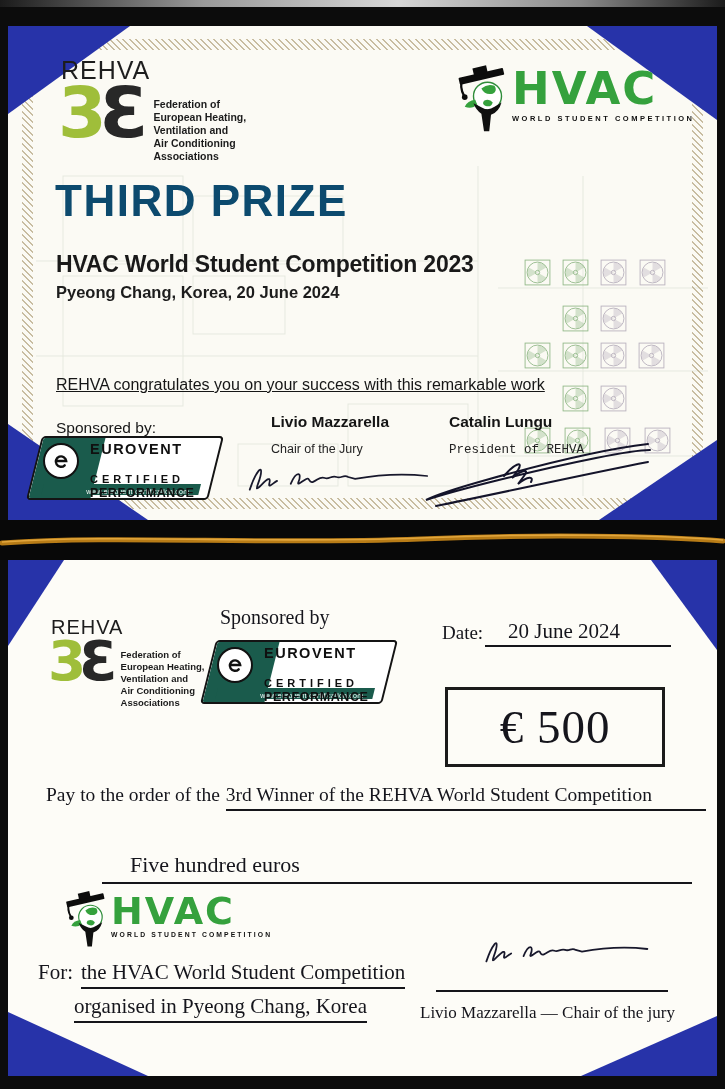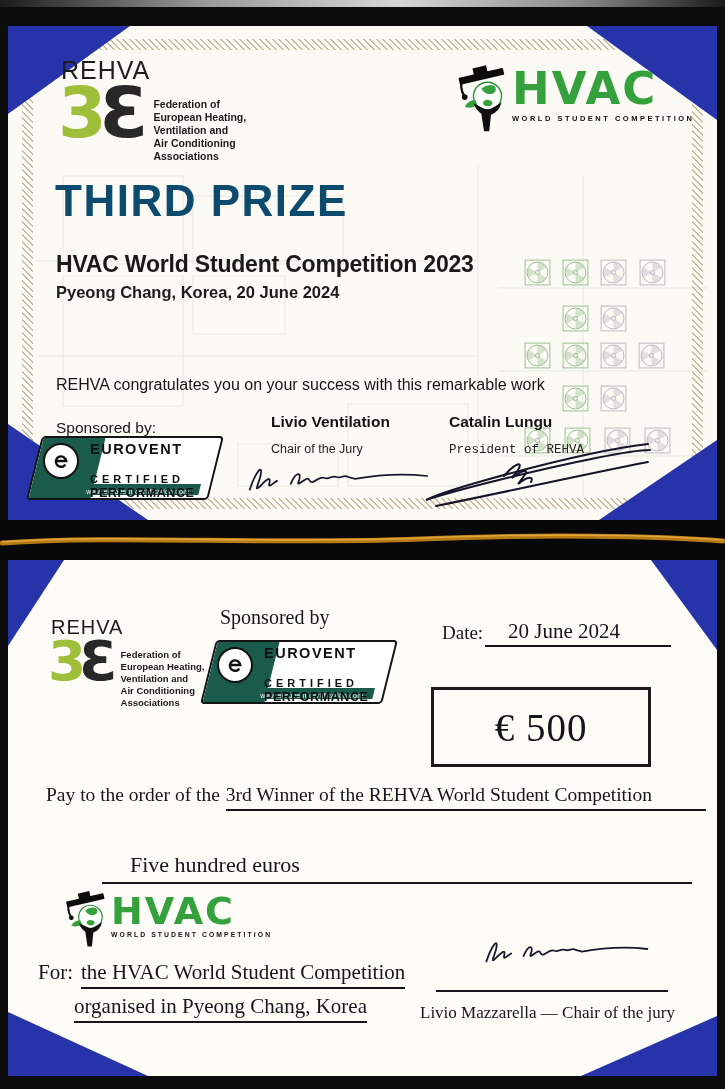--- a/index.html
+++ b/index.html
@@ -77,33 +77,33 @@
   .ev-lines { position:absolute; left:56px; top:5px; z-index:2; color:#101010; }
   .ev-l1 { font-size:14.5px; font-weight:800; letter-spacing:1.5px; }
   .ev-l2 { font-size:11px; font-weight:700; letter-spacing:4px; margin-top:16px; }
   .ev-l3 { font-size:12.5px; font-weight:700; letter-spacing:.6px; margin-top:1px; }
 
   
   .prize-title { position:absolute; left:47px; top:150px; font-size:44px; font-weight:800;
                  letter-spacing:1.5px; color:#0c4a6e; }
   .comp-title { position:absolute; left:48px; top:225px; font-size:23px; font-weight:700; color:#191919; letter-spacing:-.2px; }
   .loc-date { position:absolute; left:48px; top:257px; font-size:16.5px; font-weight:600; color:#1c1c1c; }
-  .congrats { position:absolute; left:48px; top:350px; font-size:16px; font-weight:500; color:#161616; }
+  .congrats { position:absolute; left:48px; top:350px; font-size:16px; font-weight:500; color:#161616;text-decoration:underline; }
   .sponsored-cert { position:absolute; left:48px; top:393px; font-size:15.5px; color:#161616; }
   .signer-name { position:absolute; font-size:15.5px; font-weight:700; color:#141414; }
   .signer-title { position:absolute; font-size:12.5px; color:#232323; }
   .sig-svg { position:absolute; }
 
   
   .sponsored-check { position:absolute; left:212px; top:46px; font-size:20px; }
   .date-label { position:absolute; left:434px; top:62px; font-size:19px; }
   .date-value { position:absolute; left:500px; top:59px; font-size:21px; }
   .date-line { position:absolute; left:477px; top:63px; width:186px; height:24px; border-bottom:2px solid #15151a; }
-  .amount-box { position:absolute; left:423px; top:127px; width:220px; height:80px; border:3px solid #1b1b1b;
-                display:flex; align-items:center; justify-content:center; font-size:39px; letter-spacing:1px; }
+  .amount-box { position:absolute; left:437px; top:127px; width:220px; height:80px; border:3px solid #1b1b1b;
+                display:flex; align-items:center; justify-content:center; font-size:47px; letter-spacing:1px; }
   .pay-row { position:absolute; left:38px; top:224px; width:660px; display:flex; font-size:19.5px; }
   .pay-prefix { white-space:nowrap; margin-right:6px; }
   .pay-payee { flex:1; white-space:nowrap; border-bottom:2.5px solid #15151a; padding-bottom:3px; }
   .amt-words { position:absolute; left:122px; top:292px; font-size:22px; }
   .words-line { position:absolute; left:94px; top:296px; width:590px; height:28px; border-bottom:2.5px solid #15151a; }
   .for-row { position:absolute; left:30px; top:400px; font-size:21px; display:flex; }
   .for-label { margin-right:8px; }
   .u2 { border-bottom:2.5px solid #15151a; padding-bottom:2px; }
   .for-line2 { position:absolute; left:66px; top:434px; font-size:21px; }
   .sig-line-check { position:absolute; left:428px; top:404px; width:232px; height:28px; border-bottom:2.5px solid #15151a; }
@@ -230,21 +230,21 @@
               <path d="M6.8 12 h10.4 a5.2 5.2 0 1 0 -1.5 4.3" fill="none" stroke="#101010" stroke-width="2.4" stroke-linecap="round"></path>
             </svg>
         </div>
         <div class="ev-lines">
           <div class="ev-l1">EUROVENT</div>
           <div class="ev-l2">CERTIFIED</div>
           <div class="ev-l3">PERFORMANCE</div>
         </div>
       </div>
 
-      <div class="signer-name" style="left:263px; top:387px;">Livio Ventilation</div>
+      <div class="signer-name" style="left:263px; top:387px;">Livio Mazzarella</div>
       <div class="signer-title" style="left:263px; top:416px;">Chair of the Jury</div>
       <svg class="sig-svg" style="left:232px; top:424px;" width="195" height="52" viewBox="0 0 200 52">
         <g fill="none" stroke="#18182c" stroke-width="1.8" stroke-linecap="round">
           <path d="M10 40 C16 22 24 12 21 26 C19 35 13 44 22 35 C28 29 32 26 30 34 C29 39 34 33 38 31"></path>
           <path d="M52 34 C58 20 64 22 60 32 C58 37 64 31 68 29 C72 27 70 34 75 32 C80 30 82 26 87 28 C91 30 94 25 99 27 C104 29 106 24 111 27 L118 29 C140 25 165 23 192 26"></path>
         </g>
       </svg>
 
       <div class="signer-name" style="left:441px; top:387px;">Catalin Lungu</div>
       <div class="signer-title" style="left:441px; top:417px;font-family:Liberation Mono, monospace;">President of REHVA</div>

